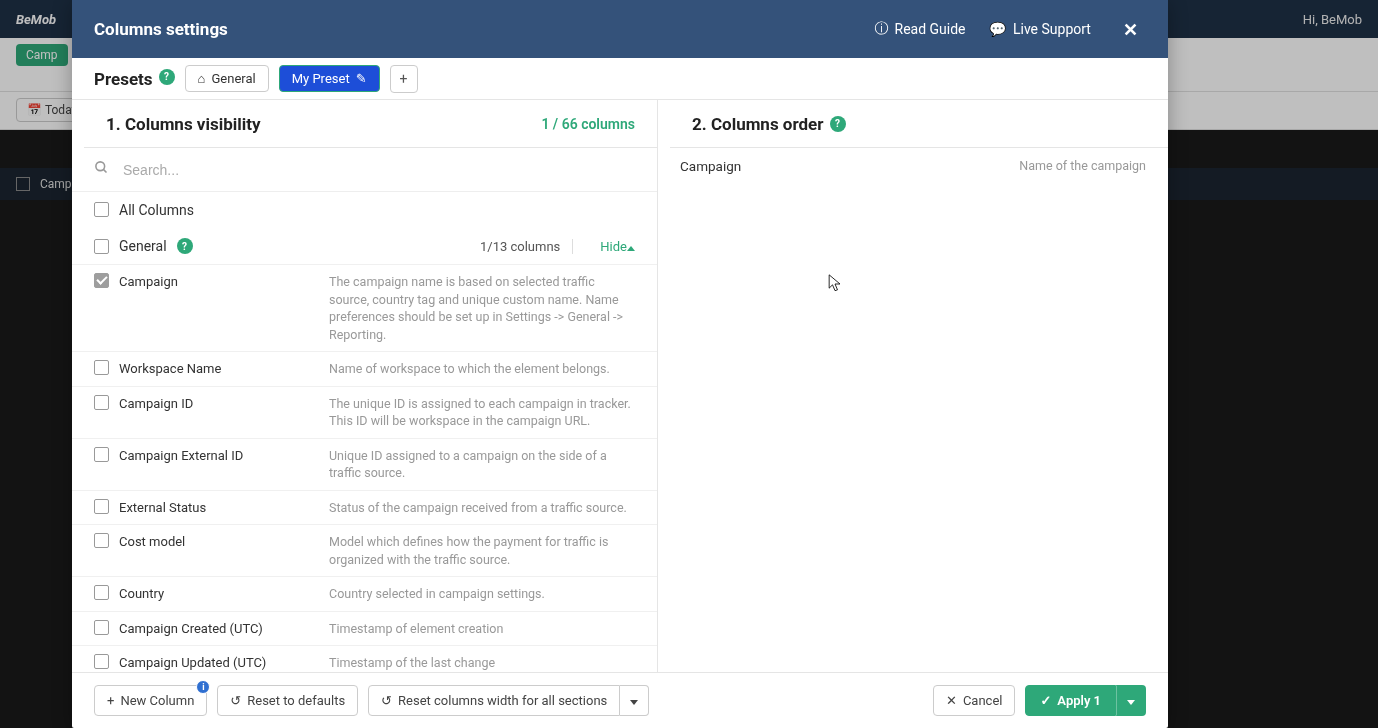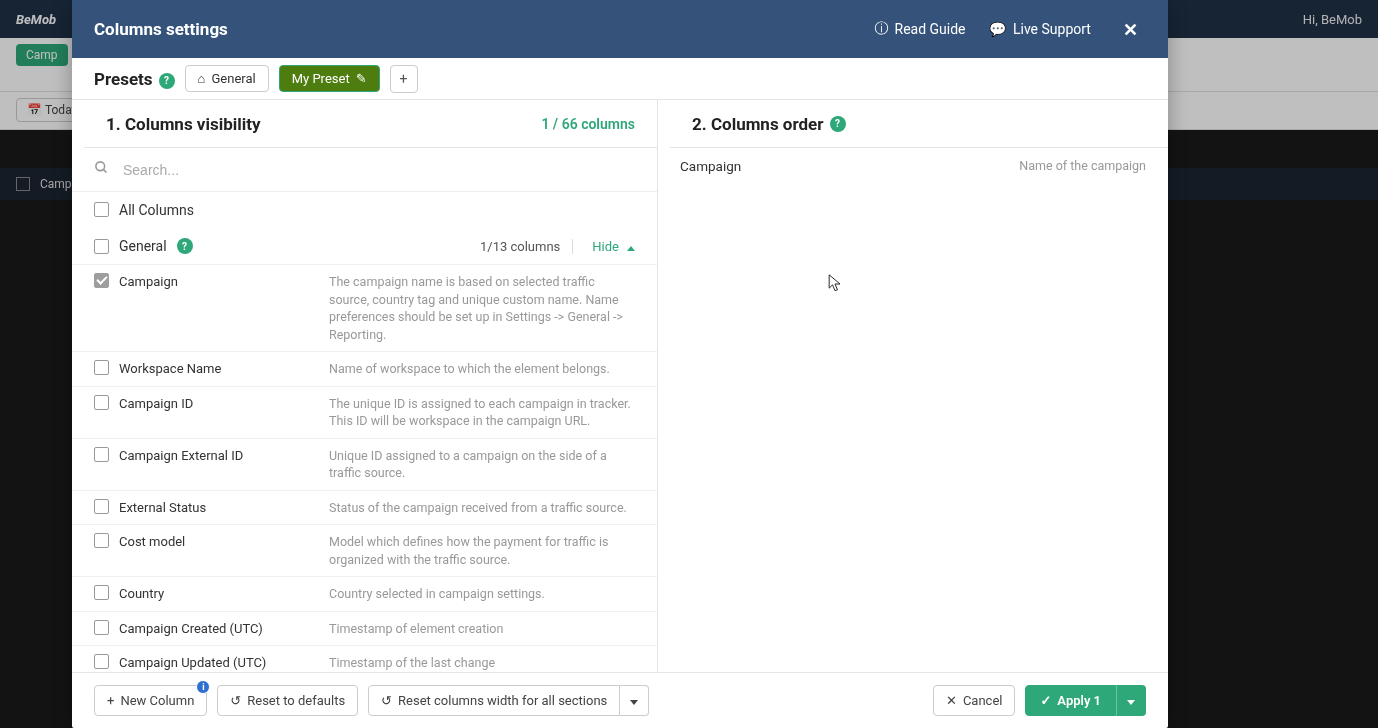--- a/index.html
+++ b/index.html
@@ -107,21 +107,21 @@
   .close-x { font-size: 18px; font-weight: bold; cursor: pointer; padding: 4px 8px; }
 
   .presets-row {
     height: 42px;
     border-bottom: 1px solid #e5e5e5;
     display: flex;
     align-items: center;
     padding: 0 22px;
     gap: 10px;
   }
-  .presets-label { font-size: 17px; font-weight: 700; color: #222; display:flex; align-items:flex-end; gap:6px;}
+  .presets-label { font-size: 17px; font-weight: 700; color: #222; display:flex; align-items:flex-start; gap:6px;}
   .q-badge {
     display: inline-flex;
     width: 16px; height: 16px;
     background: #2ea879;
     color: #fff;
     border-radius: 50%;
     align-items: center;
     justify-content: center;
     font-size: 10px;
     font-weight: bold;
@@ -132,21 +132,21 @@
     border-radius: 4px;
     font-size: 13px;
     display: inline-flex;
     align-items: center;
     gap: 6px;
     cursor: pointer;
     background: #fff;
     color: #333;
   }
   .preset-btn.active {
-    background: #4d7c0f;
+    background: #1d4ed8;
     color: #fff;
     border-color: #2ea879;
   }
   .plus-btn {
     border: 1px solid #ccc;
     width: 28px; height: 28px;
     border-radius: 4px;
     display:inline-flex; align-items:center; justify-content:center;
     cursor: pointer;
     font-size: 14px;
@@ -219,21 +219,21 @@
     display: flex;
     align-items: center;
     padding: 10px 22px;
     gap: 10px;
     font-size: 14px;
     color: #333;
     justify-content: space-between;
   }
   .group-left { display: flex; align-items: center; gap: 10px; }
   .group-right { display: flex; align-items: center; gap: 12px; font-size: 13px; }
-  .hide-link { color: #2ea879; cursor: pointer; display:flex; align-items:flex-start; gap:8px; border-left:1px solid #ddd; padding-left:19px;}
+  .hide-link { color: #2ea879; cursor: pointer; display:flex; align-items:flex-start; gap:0; border-left:1px solid #ddd; padding-left:27px;}
   .ck {
     width: 15px; height: 15px;
     border: 1.5px solid #999;
     border-radius: 2px;
     flex-shrink: 0;
     display: inline-flex;
     align-items: center;
     justify-content: center;
     cursor: pointer;
     position: relative;

